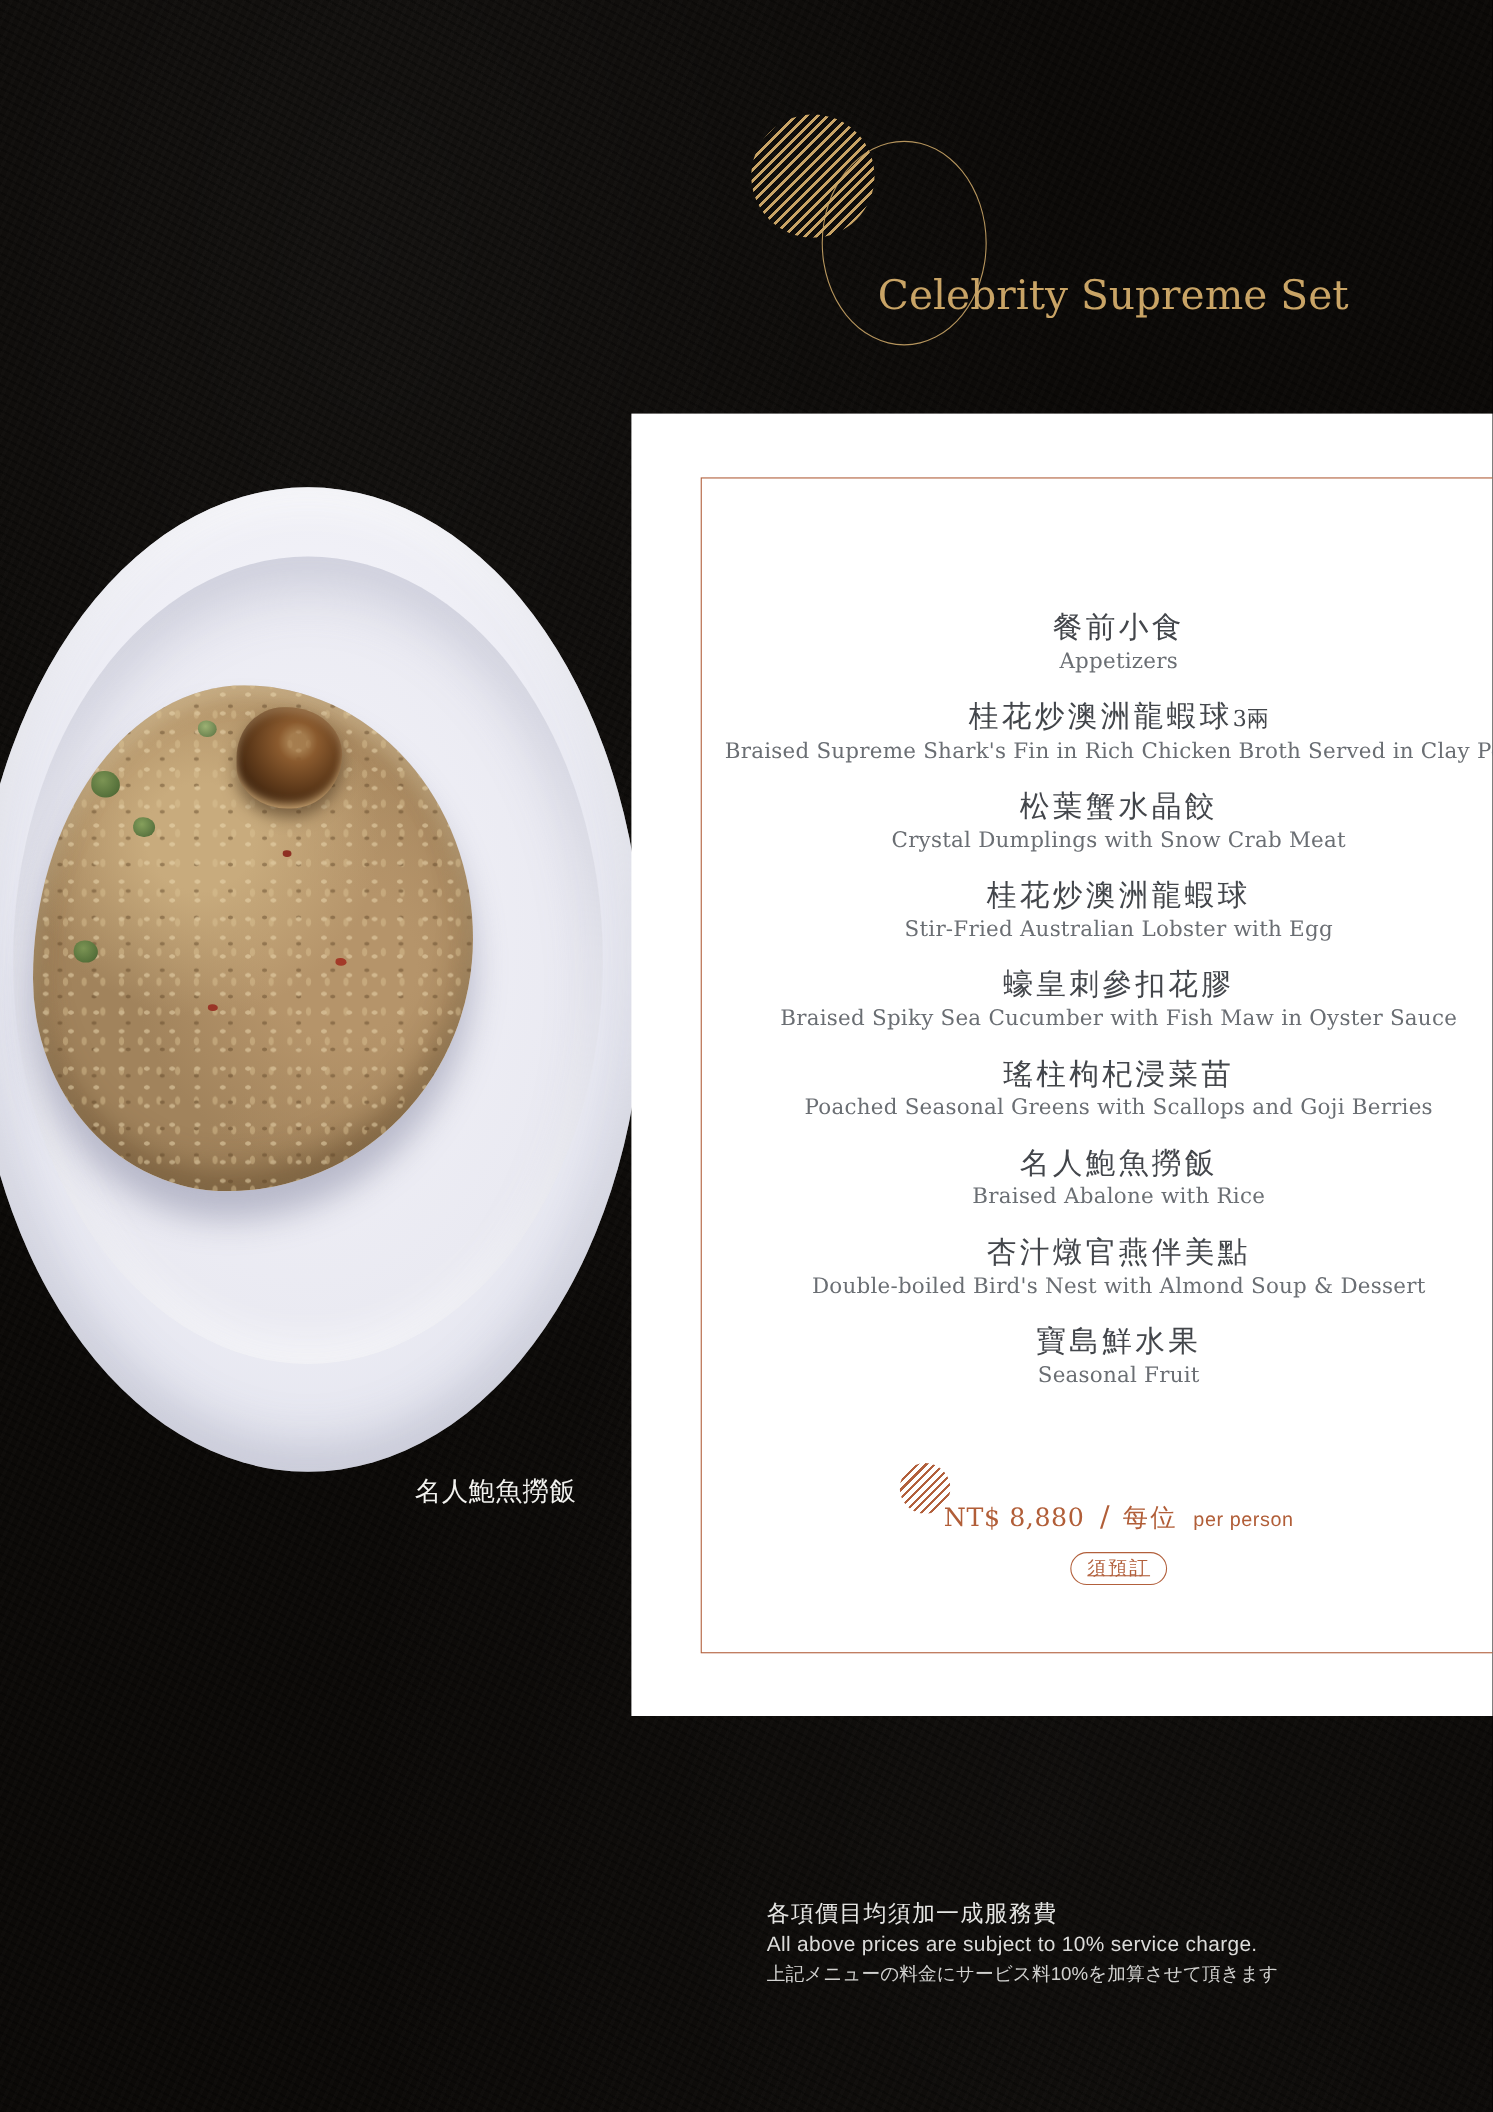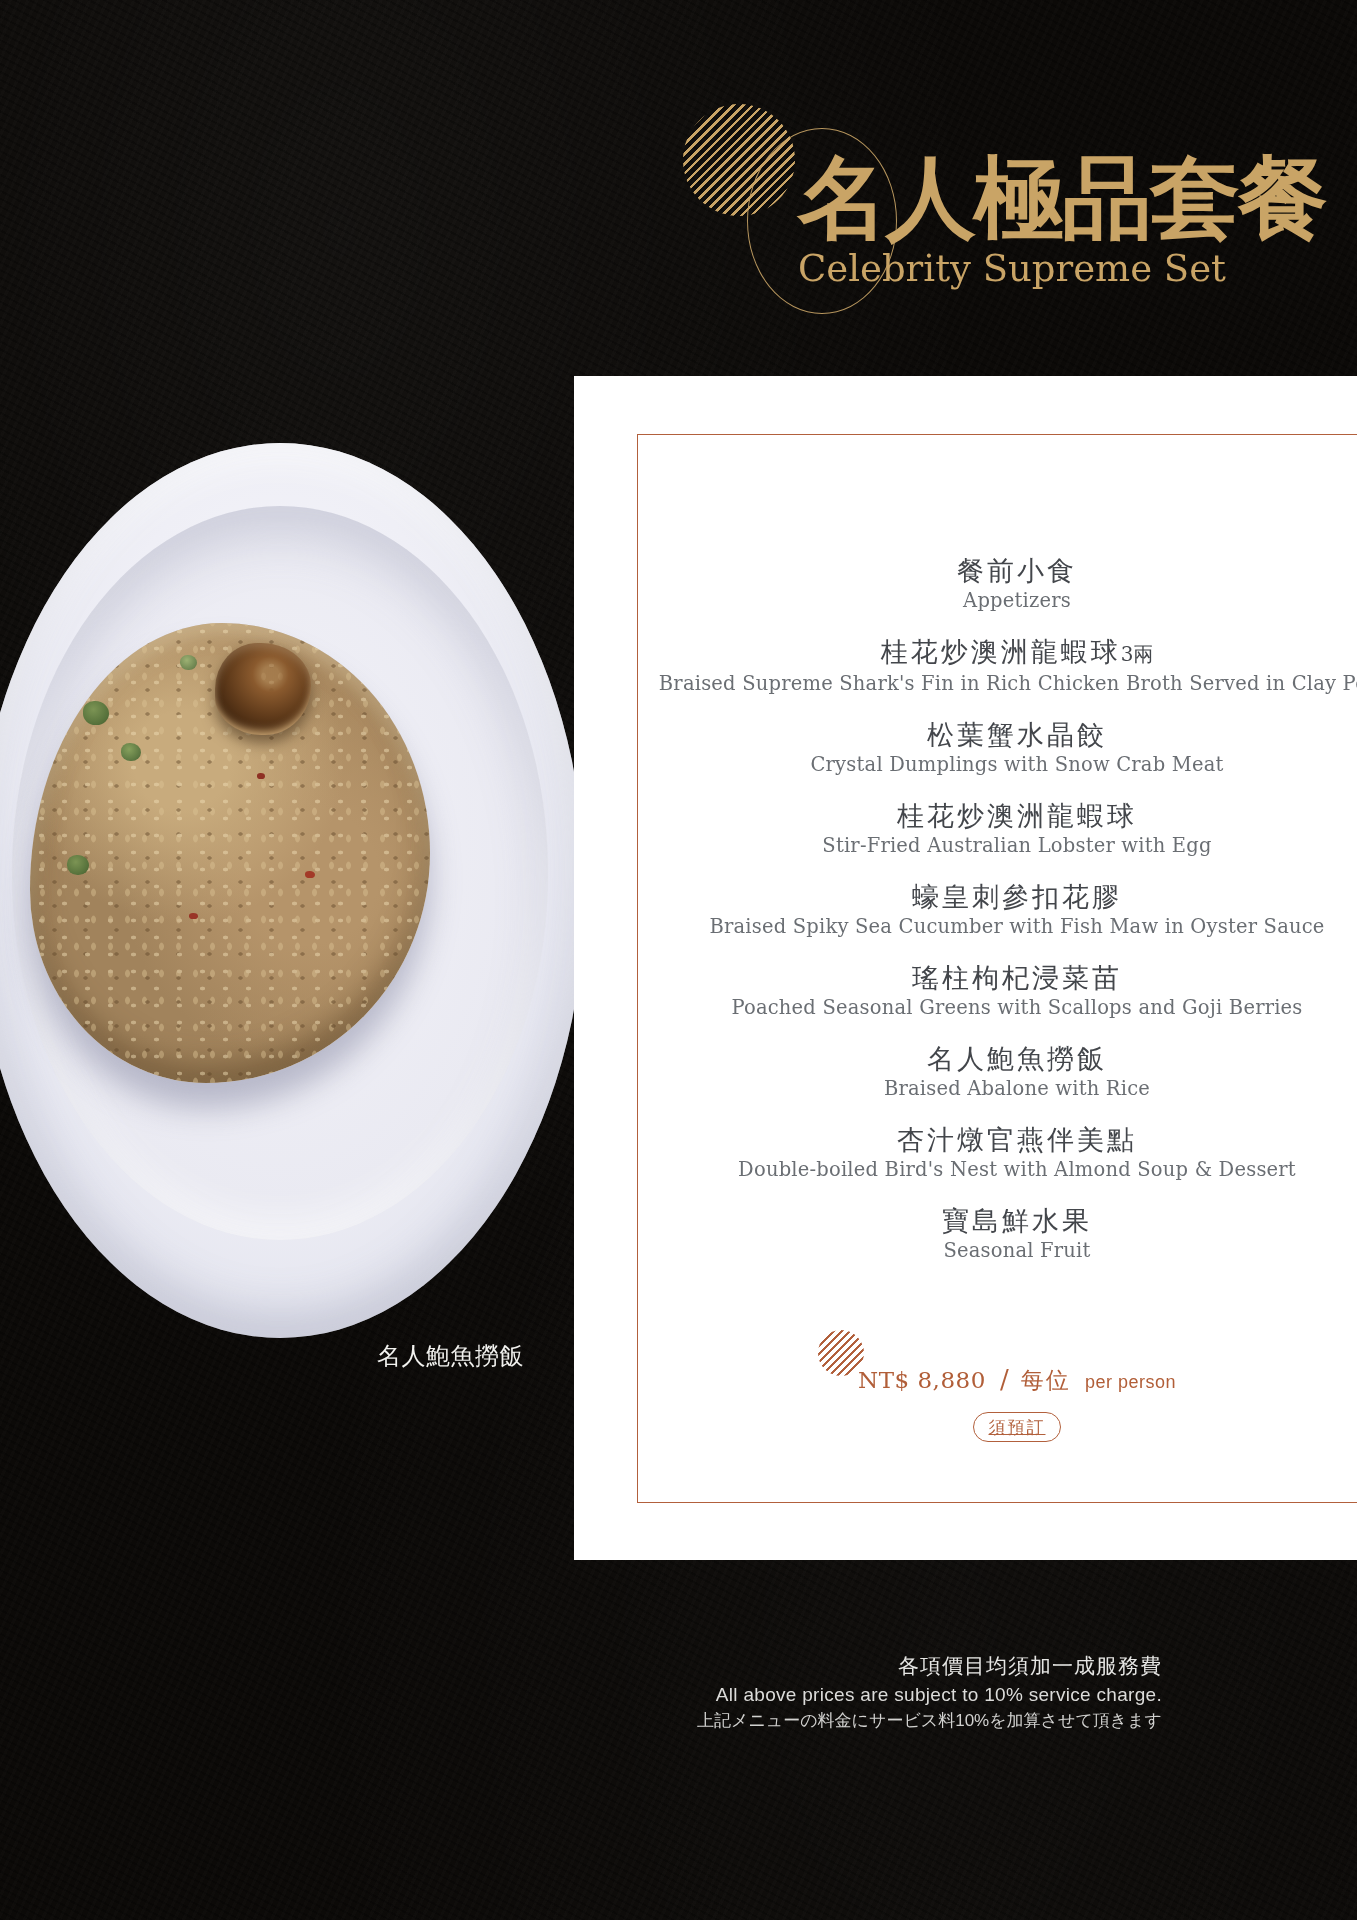--- a/index.html
+++ b/index.html
@@ -102,33 +102,32 @@
   .price-line{position:relative;padding-top:10px;line-height:34px;white-space:nowrap;}
   .amt{font-size:23px;letter-spacing:.5px;}
   .sep{font-size:26px;margin:0 7px 0 9px;}
   .uzh{font-size:23px;letter-spacing:2px;}
   .uen{font-family:"Liberation Sans",sans-serif;font-size:18px;margin-left:9px;letter-spacing:.5px;}
   .badge{
     width:86px;height:28px;margin:12px auto 0;border:1.5px solid #b2603c;border-radius:16px;
     font-size:17px;letter-spacing:2px;line-height:28px;color:#b2603c;text-decoration:underline;
   }
   
-  .notes{position:absolute;right:195px;top:1651px;text-align:right;z-index:2;font-family:"Liberation Sans",sans-serif;}
+  .notes{position:absolute;right:195px;top:1725px;z-index:2;font-family:"Liberation Sans",sans-serif;}
   .note-zh{font-size:21px;line-height:30px;color:#e6e6e4;letter-spacing:1px;}
   .note-en{font-size:19px;line-height:27px;color:#dcdcda;letter-spacing:.3px;}
   .note-ja{font-size:17px;line-height:26px;color:#d2d2d0;}
 </style>
 </head>
 <body>
 
 <div id="stage">
 
   <div class="hatch-circle"></div>
   <div class="ring"></div>
-  <div class="title-zh">名人極品套餐</div>
   <div class="title-en">Celebrity Supreme Set</div>
 
   <div class="photo">
     <div class="plate"></div>
     <div class="plate-well"></div>
     <div class="rice"></div>
     <div class="abalone"></div>
     <div class="garnish g-broc1"></div>
     <div class="garnish g-broc2"></div>
     <div class="garnish g-broc3"></div>

